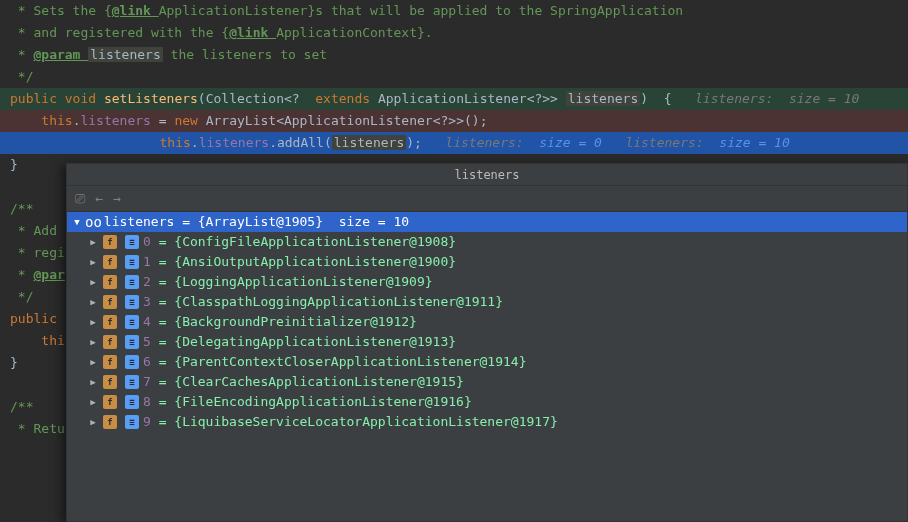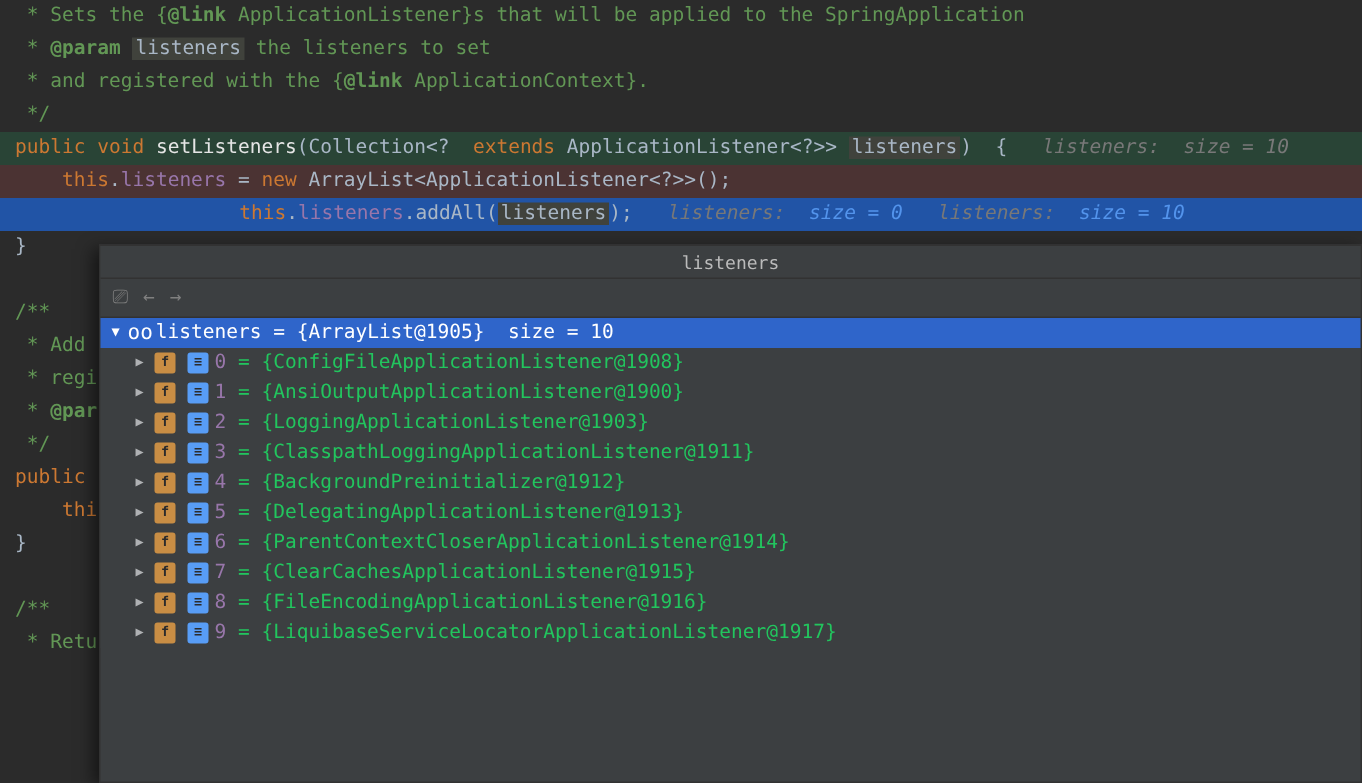--- a/index.html
+++ b/index.html
@@ -1,54 +1,54 @@
 <!DOCTYPE html>
 <html><head>
 <meta charset="utf-8">
 <style>
   * { margin:0; padding:0; box-sizing:border-box; }
   body { width:908px; height:522px; background:#2B2B2B; font-family:"Consolas","Menlo","Monaco",monospace; font-size:13px; color:#A9B7C6; overflow:hidden; position:relative; }
   .editor { position:absolute; left:0; top:0; width:908px; }
   .line { height:22px; line-height:22px; white-space:pre; padding-left:10px; }
   .comment { color:#629755; }
-  .tag    { color:#629755; font-weight:bold; }
+  .tag    { color:#629755; font-weight:bold; text-decoration:underline; }
   .kw     { color:#CC7832; }
   .type   { color:#A9B7C6; }
   .field  { color:#9876AA; }
-  .method { color:#e5e5e5; }
+  .method { color:#fdba74; }
   .paramhl { background:#40423C; color:#A9B7C6; padding:0 2px; }
   .inlay { color:#787878; font-style:italic;margin-top:36px; }
   .inlayv{ color:#5394EC; font-style:italic; }
   .bg-add { background:#294436; }
   .bg-del { background:#4B3333; }
   .bg-cur { background:#2154A6;text-align:center; }
   .popup { position:absolute; left:66px; top:163px; width:842px; height:359px; background:#3C3F41; border:1px solid #323232; box-shadow:-4px 2px 10px rgba(0,0,0,0.5); }
   .popup-title { height:22px; line-height:22px; text-align:center; color:#BBBBBB; font-size:12px; background:#3C3F41; border-bottom:1px solid #323232;}
   .popup-tb { height:26px; background:#3C3F41; border-bottom:1px solid #323232; display:flex; align-items:center; gap:10px; padding-left:8px;}
   .tb-icon { color:#808080; font-size:13px; user-select:none;}
   .tree { background:#3C3F41; }
   .trow { height:20px; line-height:20px; display:flex; align-items:center; white-space:pre; }
   .trow.sel { background:#2F65CA; color:#FFFFFF; }
   .sp { display:inline-block; }
   .handle { width:12px; text-align:center; color:#AFB1B3; font-size:9px; cursor:pointer;}
   .trow.sel .handle { color:#FFFFFF; }
   .oo { font-size:14px; color:#AFB1B3; margin:0 2px;}
   .trow.sel .oo{color:#fff;}
   .idx { color:#9876AA; }
-  .fval { color:#22c55e; }
+  .fval { color:#86efac; }
   .ico-f { width:14px;height:14px; background:#C88D44; border-radius:2px; display:inline-flex;align-items:center;justify-content:center; font-size:9px;color:#2B2B2B; font-weight:bold; margin:0 4px;}
   .ico-e { width:14px;height:14px; background:#589DF6; border-radius:2px; display:inline-flex;align-items:center;justify-content:center; font-size:9px;color:#2B2B2B; font-weight:bold; margin:0 4px;}
 </style>
 </head>
 <body>
 
 <div class="editor">
   <div class="line"><span class="comment"> * Sets the {</span><span class="tag">@link </span><span class="comment">ApplicationListener</span><span class="comment">}s that will be applied to the SpringApplication</span></div>
+  <div class="line"><span class="comment"> * and registered with the {</span><span class="tag">@link </span><span class="comment">ApplicationContext</span><span class="comment">}.</span></div>
   <div class="line"><span class="comment"> * </span><span class="tag">@param </span><span class="paramhl">listeners</span><span class="comment"> the listeners to set</span></div>
-  <div class="line"><span class="comment"> * and registered with the {</span><span class="tag">@link </span><span class="comment">ApplicationContext</span><span class="comment">}.</span></div>
   <div class="line"><span class="comment"> */</span></div>
   <div class="line bg-add"><span class="kw">public </span><span class="kw">void </span><span class="method">setListeners</span><span>(</span><span class="type">Collection</span><span class="type">&lt;? </span><span class="kw"> extends </span><span class="type">ApplicationListener</span><span class="type">&lt;?&gt;&gt; </span><span class="paramhl">listeners</span><span>) </span><span> {</span>   <span class="inlay">listeners:  </span><span class="inlay">size = 10</span></div>
   <div class="line bg-del">    <span class="kw">this</span><span>.</span><span class="field">listeners</span><span> = </span><span class="kw">new </span><span class="type">ArrayList&lt;ApplicationListener&lt;?&gt;&gt;</span><span>();</span></div>
   <div class="line bg-cur">    <span class="kw">this</span><span>.</span><span class="field">listeners</span><span>.</span><span>addAll</span><span>(</span><span class="paramhl">listeners</span><span>)</span><span>;</span>   <span class="inlay">listeners:  </span><span class="inlayv">size = 0</span>   <span class="inlay">listeners:  </span><span class="inlayv">size = 10</span></div>
   <div class="line"><span>}</span></div>
   <div class="line"></div>
   <div class="line"><span class="comment">/**</span></div>
   <div class="line"><span class="comment"> * Add </span></div>
   <div class="line"><span class="comment"> * regi</span></div>
   <div class="line"><span class="comment"> * </span><span class="tag">@par</span></div>
@@ -72,21 +72,21 @@
     <div class="trow sel">
       <span class="sp" style="width:4px"></span><span class="handle">▼</span>
       <span class="oo">oo</span>
       <span>listeners</span>
       <span> = </span>
       <span>{ArrayList@1905}  size = 10</span>
     </div>
     <div id="items">
         <div class="trow"><span class="sp" style="width:20px"></span><span class="handle">▶</span><span class="ico-f">f</span><span class="ico-e">≡</span><span class="idx">0</span><span class="fval"> = {ConfigFileApplicationListener@1908}</span></div>
         <div class="trow"><span class="sp" style="width:20px"></span><span class="handle">▶</span><span class="ico-f">f</span><span class="ico-e">≡</span><span class="idx">1</span><span class="fval"> = {AnsiOutputApplicationListener@1900}</span></div>
-        <div class="trow"><span class="sp" style="width:20px"></span><span class="handle">▶</span><span class="ico-f">f</span><span class="ico-e">≡</span><span class="idx">2</span><span class="fval"> = {LoggingApplicationListener@1903}</span></div>
+        <div class="trow"><span class="sp" style="width:20px"></span><span class="handle">▶</span><span class="ico-f">f</span><span class="ico-e">≡</span><span class="idx">2</span><span class="fval"> = {LoggingApplicationListener@1909}</span></div>
         <div class="trow"><span class="sp" style="width:20px"></span><span class="handle">▶</span><span class="ico-f">f</span><span class="ico-e">≡</span><span class="idx">3</span><span class="fval"> = {ClasspathLoggingApplicationListener@1911}</span></div>
         <div class="trow"><span class="sp" style="width:20px"></span><span class="handle">▶</span><span class="ico-f">f</span><span class="ico-e">≡</span><span class="idx">4</span><span class="fval"> = {BackgroundPreinitializer@1912}</span></div>
         <div class="trow"><span class="sp" style="width:20px"></span><span class="handle">▶</span><span class="ico-f">f</span><span class="ico-e">≡</span><span class="idx">5</span><span class="fval"> = {DelegatingApplicationListener@1913}</span></div>
         <div class="trow"><span class="sp" style="width:20px"></span><span class="handle">▶</span><span class="ico-f">f</span><span class="ico-e">≡</span><span class="idx">6</span><span class="fval"> = {ParentContextCloserApplicationListener@1914}</span></div>
         <div class="trow"><span class="sp" style="width:20px"></span><span class="handle">▶</span><span class="ico-f">f</span><span class="ico-e">≡</span><span class="idx">7</span><span class="fval"> = {ClearCachesApplicationListener@1915}</span></div>
         <div class="trow"><span class="sp" style="width:20px"></span><span class="handle">▶</span><span class="ico-f">f</span><span class="ico-e">≡</span><span class="idx">8</span><span class="fval"> = {FileEncodingApplicationListener@1916}</span></div>
         <div class="trow"><span class="sp" style="width:20px"></span><span class="handle">▶</span><span class="ico-f">f</span><span class="ico-e">≡</span><span class="idx">9</span><span class="fval"> = {LiquibaseServiceLocatorApplicationListener@1917}</span></div>
       </div>
   </div>
 </div>

